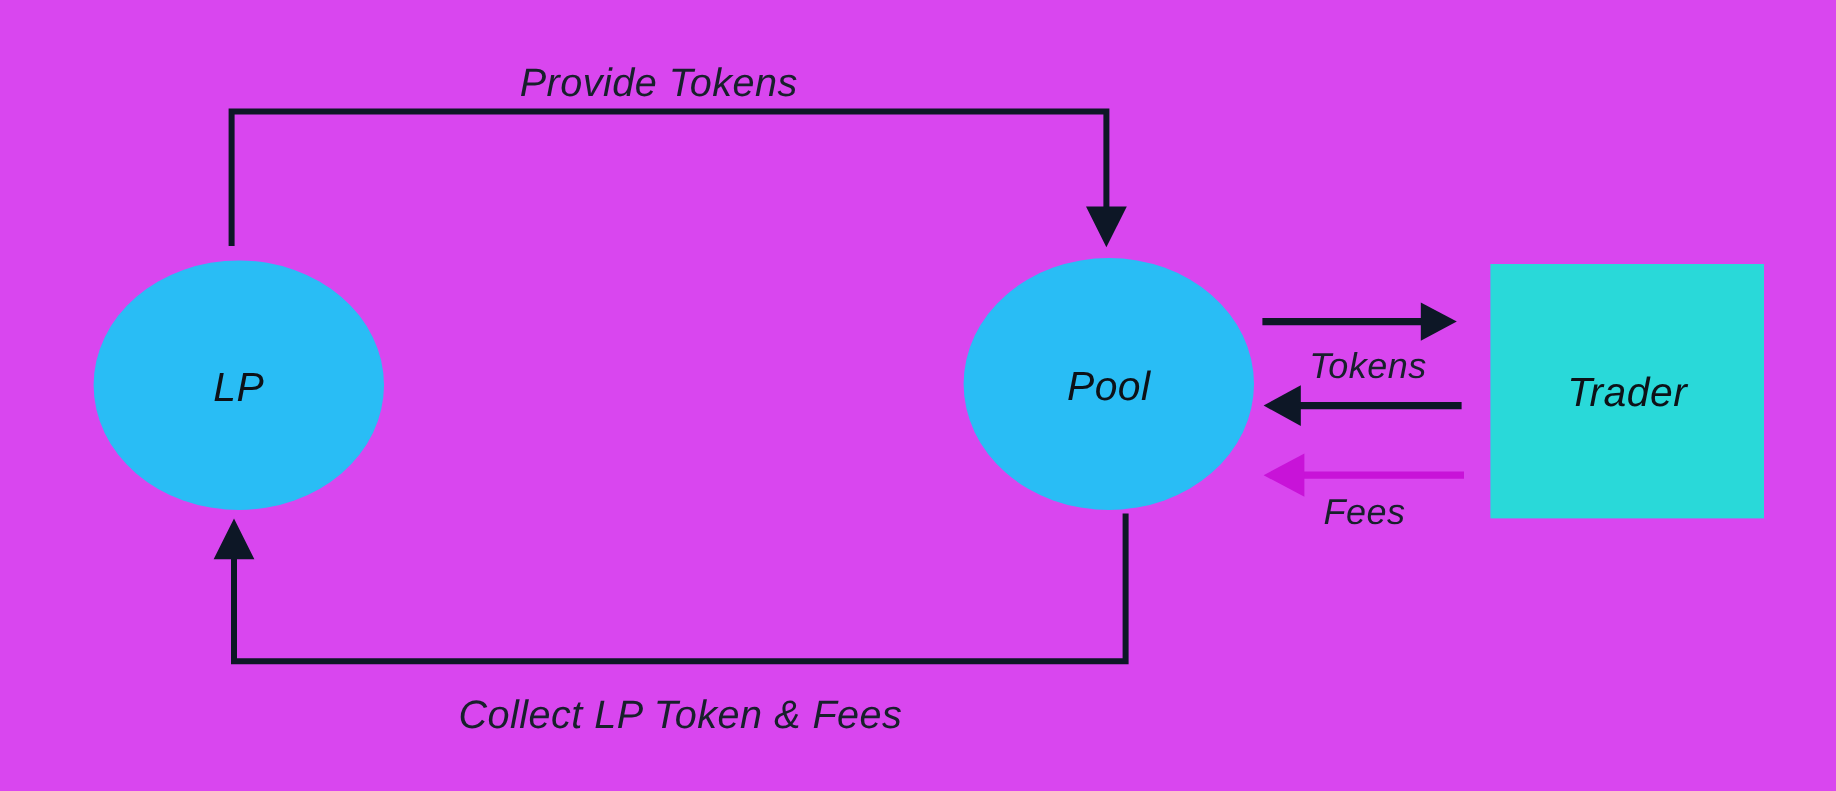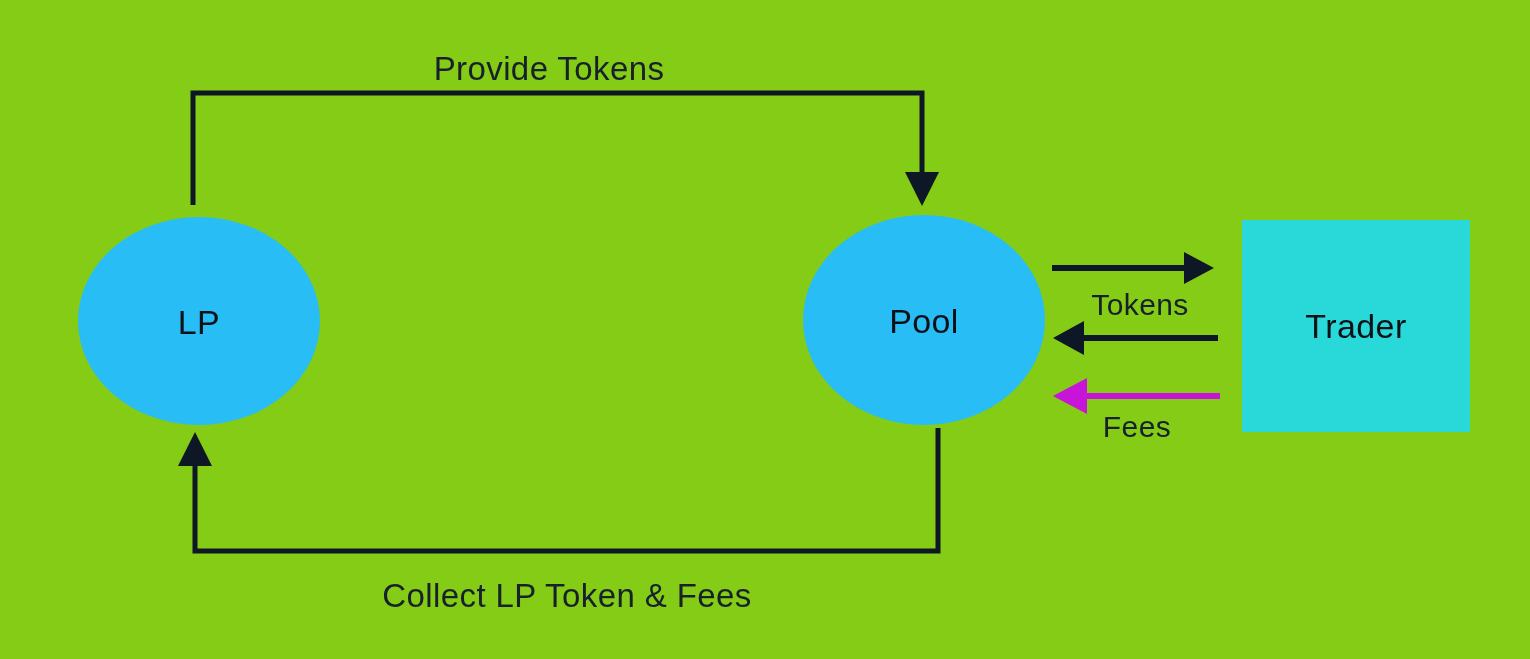--- a/index.html
+++ b/index.html
@@ -10,21 +10,22 @@
   body {
     width: 1530px;
     height: 659px;
     font-family: "Liberation Sans", sans-serif;
     overflow: hidden;
   }
   #diagram-root {
     position: relative;
     width: 1530px;
     height: 659px;
-    background: #84cc16;
+    background: #d946ef;
+    font-style: italic;
   }
   svg#diagram-svg {
     display: block;
     width: 1530px;
     height: 659px;
   }
   .node-label {
     font-family: "Liberation Sans", sans-serif;
     font-weight: 300;
     fill: #0d1117;

